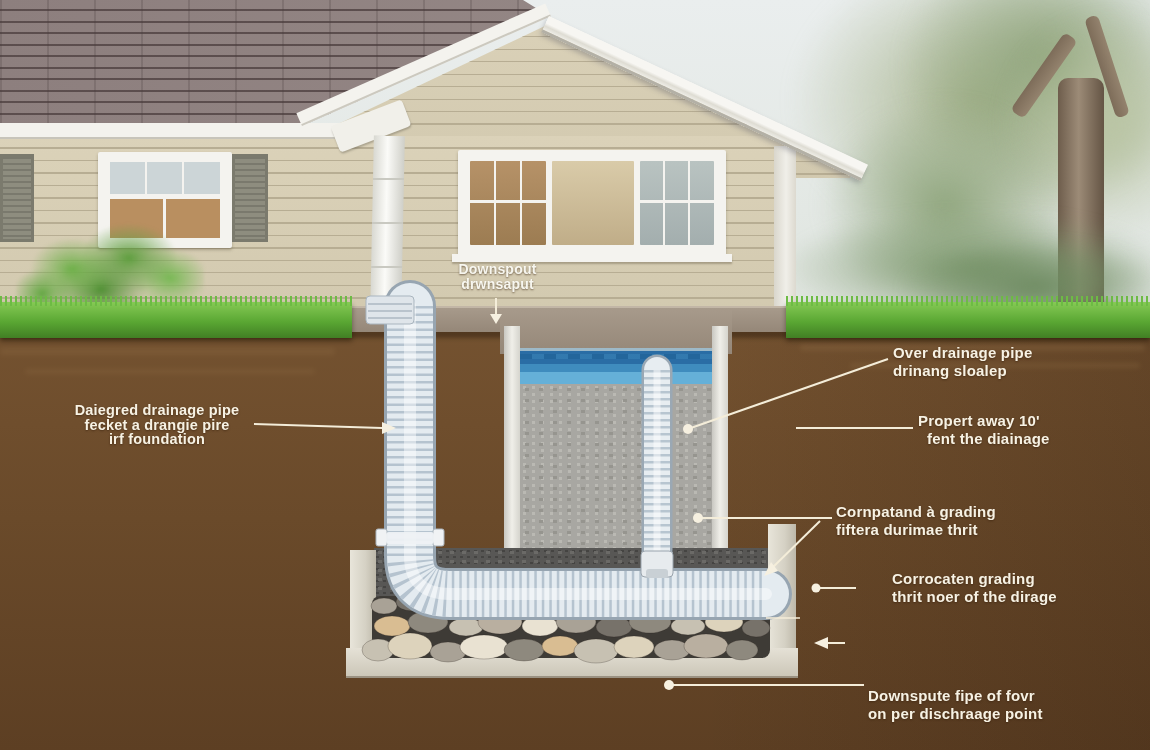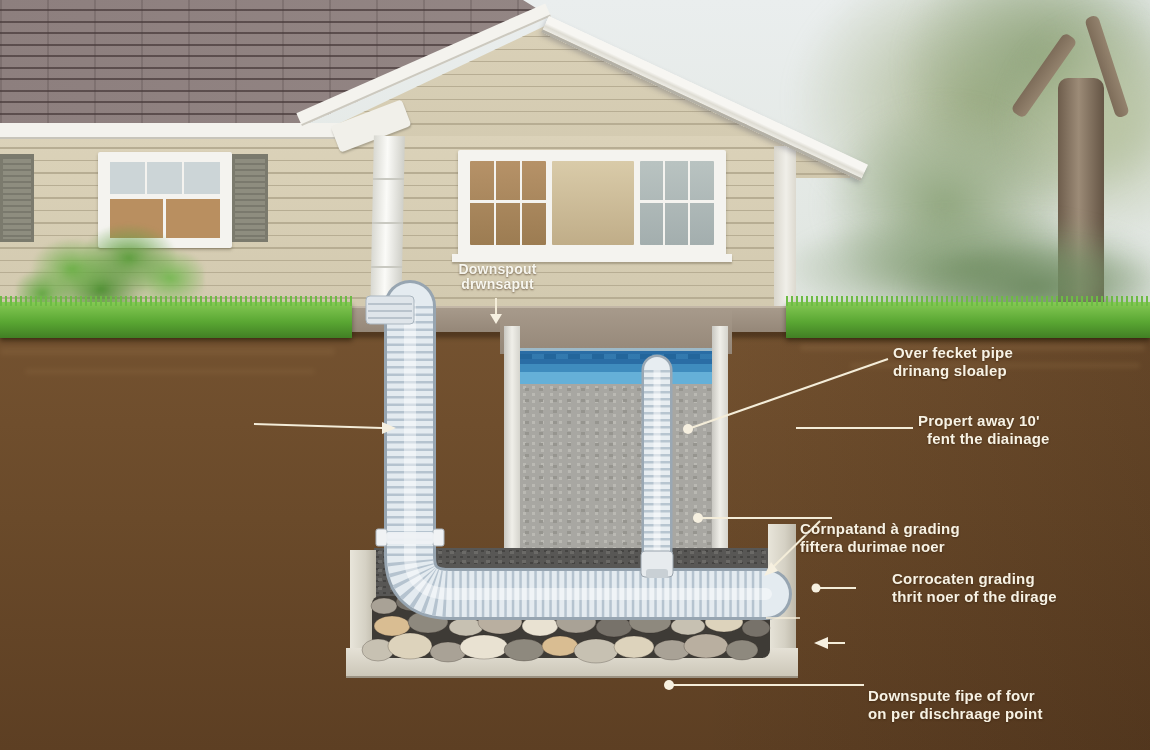--- a/index.html
+++ b/index.html
@@ -270,34 +270,39 @@
       <line x1="496" y1="298" x2="496" y2="316"></line>
       <polygon points="490,314 502,314 496,324" stroke="none"></polygon>
     </g>
   </svg>
 
   <div class="lbl" style="left:430px;top:262px;width:135px;text-align:center;font-size:14px;line-height:15px;color:rgba(252,252,246,.95);">
     <span style="position:static;display:block">Downspout</span>
     <span style="position:static;display:block">drwnsaput</span>
   </div>
 
+  <div class="lbl" style="left:52px;top:403px;width:210px;text-align:center;font-size:14.5px;line-height:14.5px;">
+    <span style="position:static;display:block">Daiegred drainage pipe</span>
+    <span style="position:static;display:block">fecket a drangie pire</span>
+    <span style="position:static;display:block">irf foundation</span>
+  </div>
 
   <div class="lbl" style="left:893px;top:344px;">
-    <span style="position:static;display:block">Over fecket pipe</span>
+    <span style="position:static;display:block">Over drainage pipe</span>
     <span style="position:static;display:block">drinang sloalep</span>
   </div>
 
   <div class="lbl" style="left:918px;top:412px;">
     <span style="position:static;display:block">Propert away 10'</span>
     <span style="position:static;display:block;padding-left:9px">fent the diainage</span>
   </div>
 
-  <div class="lbl" style="left:800px;top:503px;margin-top:17px;">
+  <div class="lbl" style="left:836px;top:503px;">
     <span style="position:static;display:block">Cornpatand à grading</span>
-    <span style="position:static;display:block">fiftera durimae noer</span>
+    <span style="position:static;display:block">fiftera durimae thrit</span>
   </div>
 
   <div class="lbl" style="left:892px;top:570px;">
     <span style="position:static;display:block">Corrocaten grading</span>
     <span style="position:static;display:block">thrit noer of the dirage</span>
   </div>
 
 
   <div class="lbl" style="left:868px;top:668px;margin-top:19px;">
     <span style="position:static;display:block">Downspute fipe of fovr</span>

